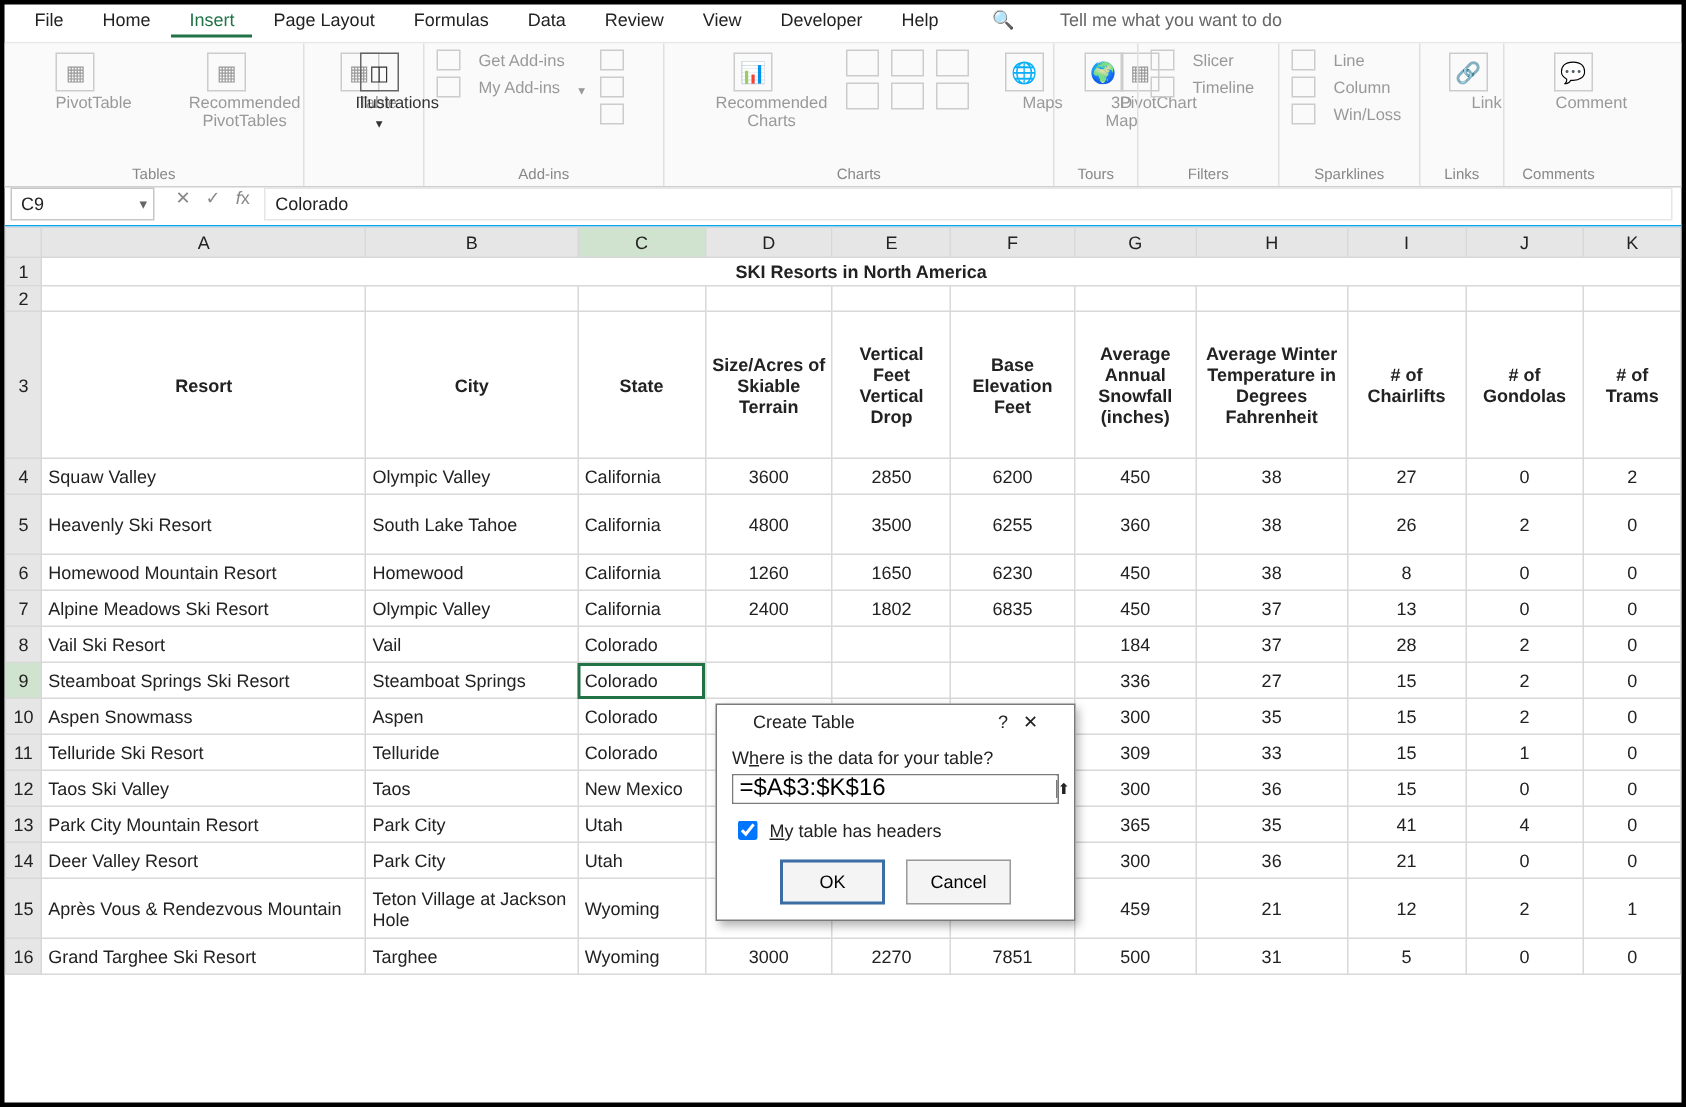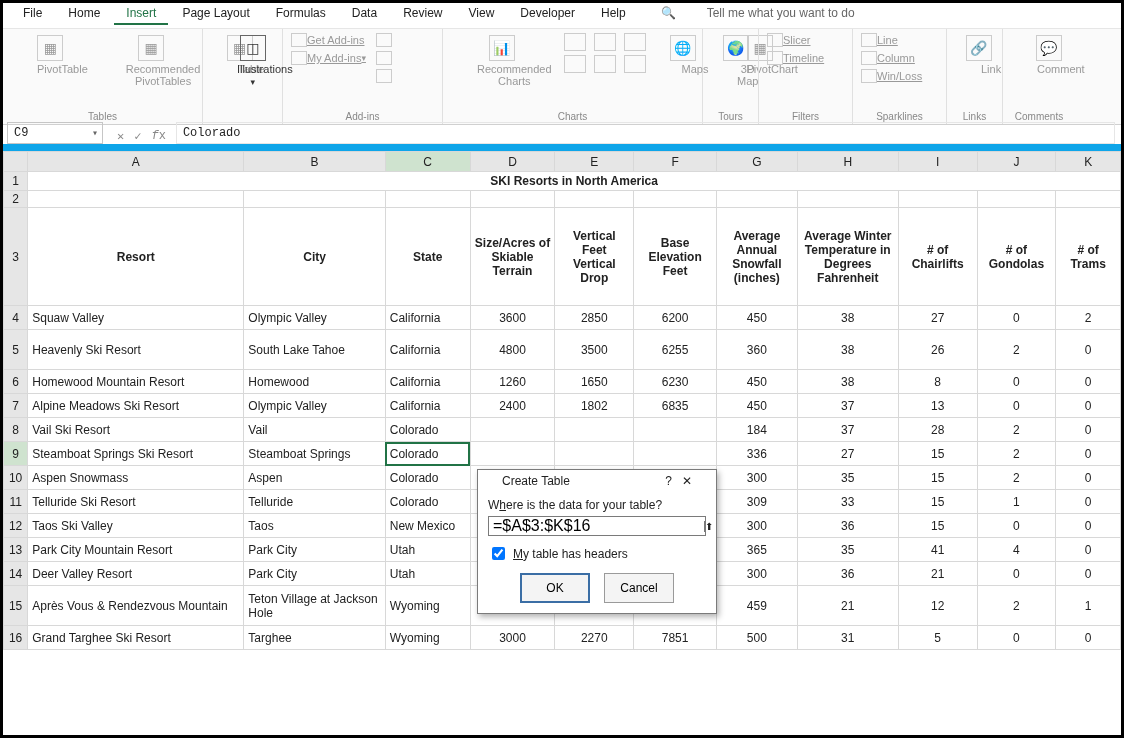--- a/index.html
+++ b/index.html
@@ -15,27 +15,27 @@
 .tellme { display:flex; align-items:center; gap:6px; margin-left:10px; color:#666; }
 
 .ribbon { display:flex; height:96px; border-bottom:1px solid #d0d0d0; background:#fafafa; }
 .group { display:flex; flex-direction:column; border-right:1px solid #e0e0e0; padding:4px 8px 2px; }
 .group-body { flex:1; display:flex; align-items:flex-start; gap:10px; }
 .group-label { font-size:10px; text-align:center; color:#888; padding-top:2px;}
 .rbtn { display:flex; flex-direction:column; align-items:center; justify-content:flex-start; padding:2px 2px; color:#999; gap:2px; cursor:pointer; }
 .rbtn .ic { width:26px; height:26px; border:1px solid #ccc; display:flex; align-items:center; justify-content:center; font-size:14px; }
 .rbtn .lb { font-size:11px; text-align:center; line-height:12px;margin-left:24px; }
 .vcol { display:flex; flex-direction:column; gap:4px; font-size:11px; color:#999; }
-.vcol div { display:flex; align-items:center; gap:0;text-decoration:underline; }
+.vcol div { display:flex; align-items:flex-end; gap:12px; }
 .vcol .mini { width:16px;height:14px;border:1px solid #ccc; }
 .chartcol { display:flex; flex-direction:column; gap:4px; }
 .chartcol .row { display:flex; gap:8px; }
 .cic { width:22px; height:18px; border:1px solid #ccc; position:relative; }
 
-.fxbar { display:flex; align-items:flex-end; height:26px; border-bottom:7px solid #0ea5e9;font-family:Liberation Mono, monospace; }
+.fxbar { display:flex; align-items:flex-start; height:26px; border-bottom:1px solid #0ea5e9; }
 .namebox { width:96px; height:22px; border:1px solid #c6c6c6; margin:0 4px; display:flex; align-items:center; padding:0 6px; font-size:12px; position:relative; }
 .namebox::after { content:"▾"; position:absolute; right:4px; font-size:10px; color:#666; }
 .fxbtns { display:flex; gap:10px; color:#888; padding:0 10px; }
 .fxinput { flex:1; border:1px solid #e6e6e6; height:22px; margin-right:6px; padding:0 6px; display:flex; align-items:center; }
 
 .gridwrap { position:relative; height:calc(738px - 6px - 26px - 96px - 26px); overflow:hidden; }
 table.sheet { border-collapse:collapse; table-layout:fixed; width:1118px; }
 table.sheet th, table.sheet td { border:1px solid #d8d8d8; font-size:12px; }
 table.sheet thead th { background:#e6e6e6; font-weight:normal; height:20px; }
 table.sheet th.rowh { background:#e6e6e6; width:24px; text-align:center; font-weight:normal; }

